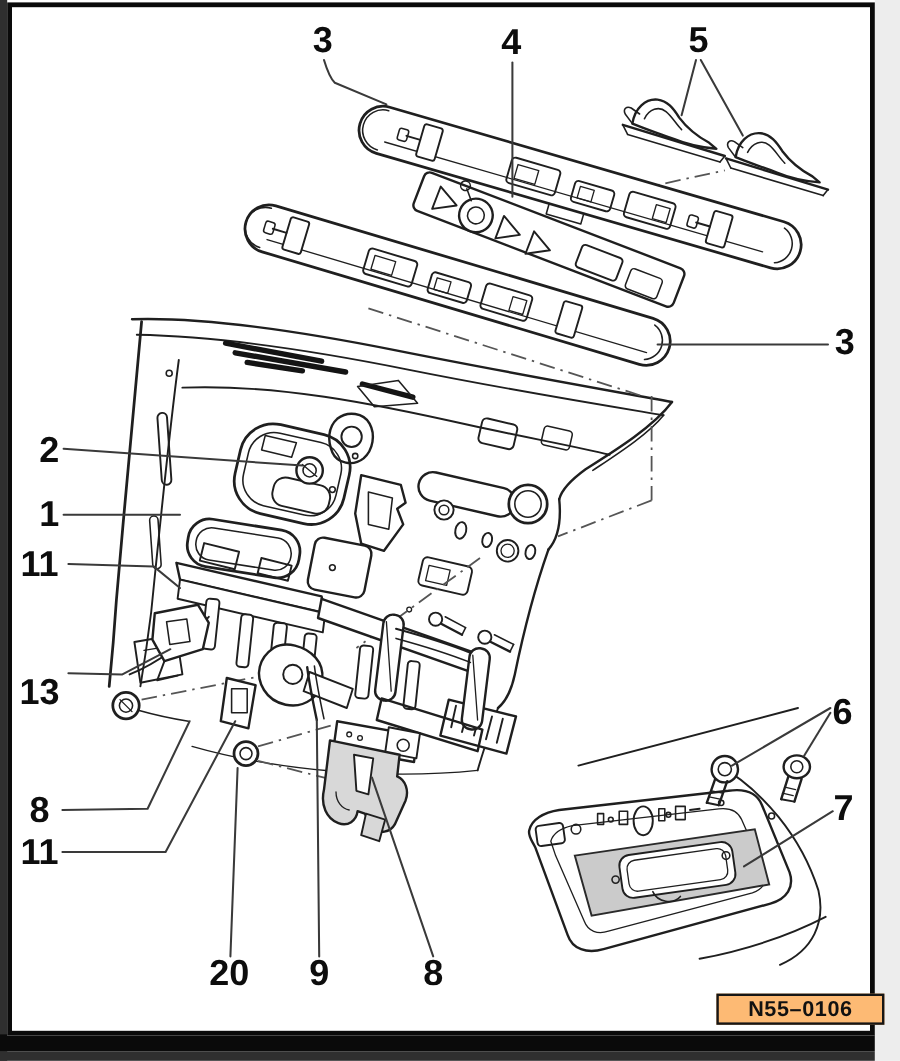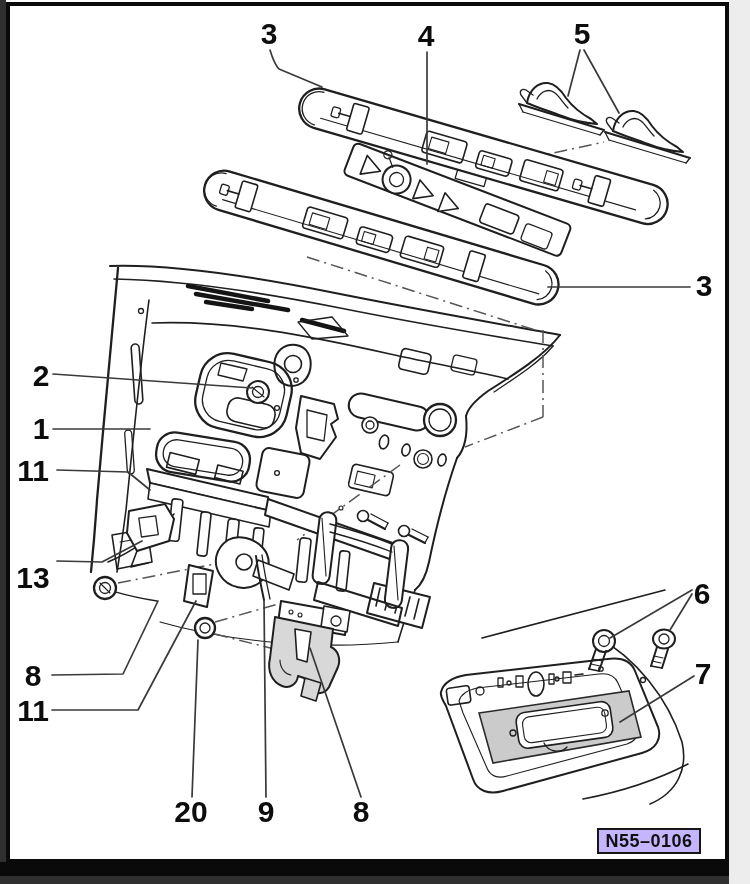--- a/index.html
+++ b/index.html
@@ -23,22 +23,22 @@
   .rec{fill:#cbcbcb;stroke:#2a2a2a;}
   .hatch{stroke:#141414;stroke-width:4.5;stroke-linecap:round;}
   .dd{fill:none;stroke:#555;stroke-width:1.5;stroke-dasharray:13 5 2 5;}
   .ld{fill:none;stroke:#3a3a3a;stroke-width:1.7;stroke-linecap:round;stroke-linejoin:round;}
   .callout{
     position:absolute;transform:translate(-50%,-50%);
     font-size:30px;font-weight:700;color:#0d0d0d;line-height:1;
     font-family:"Liberation Sans", sans-serif;
   }
   .refbox{
-    position:absolute;left:597px;top:828px;width:104px;height:26px;
-    border:2.5px solid #161616;box-sizing:border-box;background:#c4b5fd;
+    position:absolute;left:597px;top:828px;width:140px;height:26px;
+    border:2.5px solid #161616;box-sizing:border-box;background:#fdba74;
     display:flex;align-items:center;justify-content:center;
     font-size:18px;font-weight:600;letter-spacing:0.5px;color:#111;
   }
 </style>
 </head>
 <body>
 
 <div class="outer-left"></div>
 <div class="outer-right"></div>
 <div class="bottom-bar"></div>

